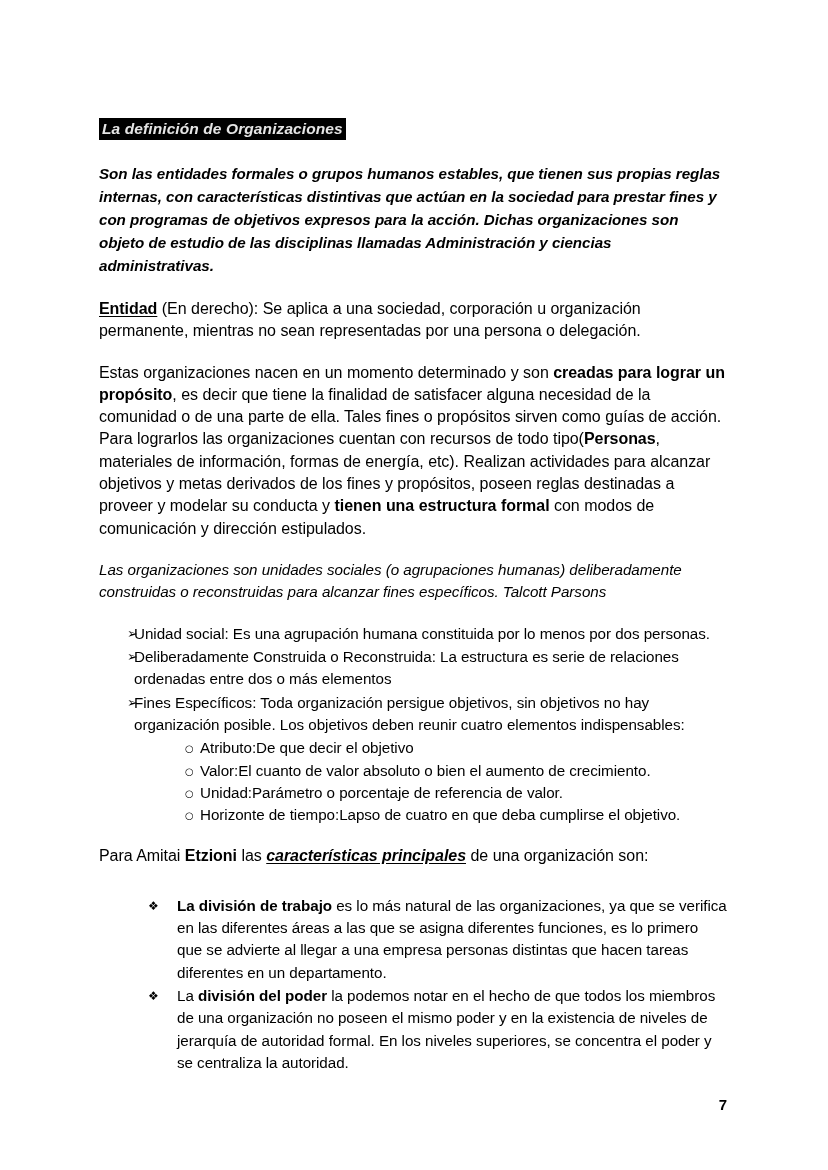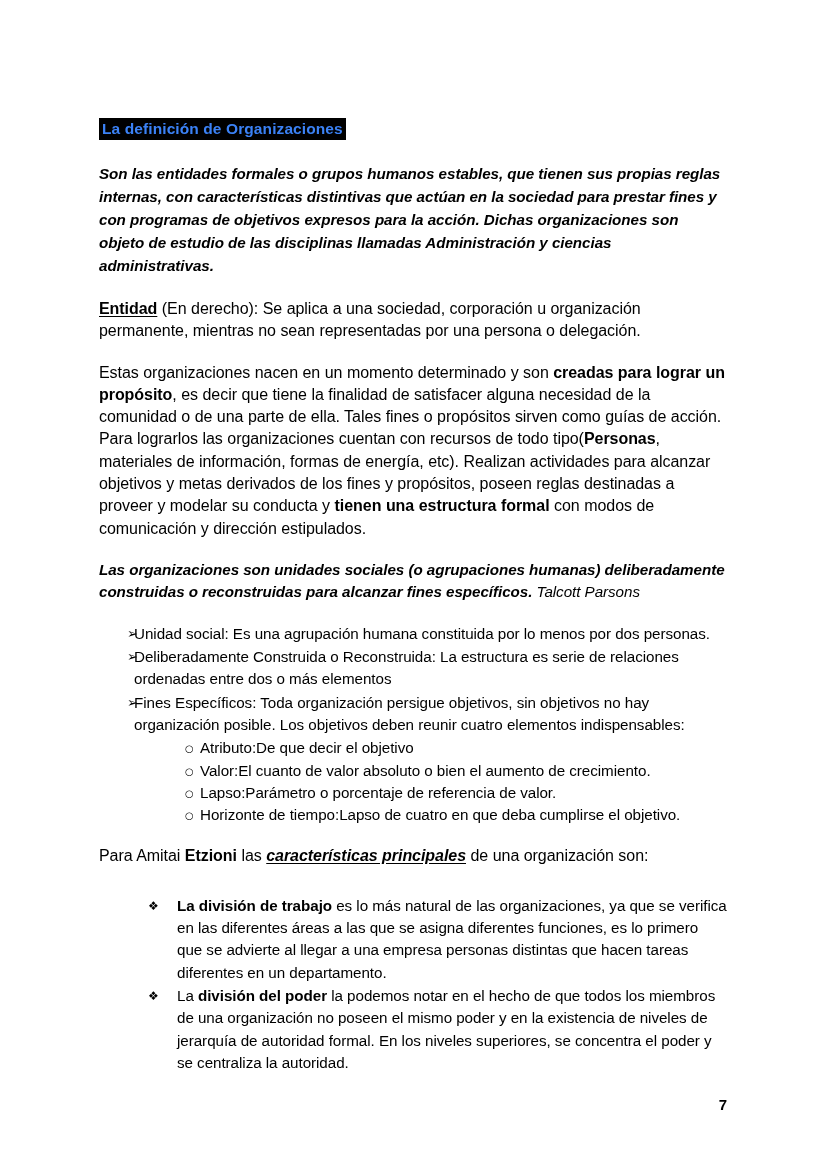--- a/index.html
+++ b/index.html
@@ -33,22 +33,23 @@
   }
 
   
   .title-line {
     margin: 0 0 22px 0;
     line-height: 1;
   }
   .title-hl {
     display: inline;
     background: #000000;
-    color: #3b82f6;
-    font-weight: bold;
+    color: #e5e5e5;
+    font-weight: bold;
+    font-style: italic;
     font-size: 15.5px;
     line-height: 22px;
     padding: 2px 3px 3px 3px;
     letter-spacing: 0.1px;
   }
 
   
   p.para {
     margin: 0 0 19px 0;
     font-size: 16px;
@@ -84,21 +85,21 @@
   }
 
   
   p.quote-block {
     font-size: 15.2px;
     line-height: 22.4px;
     margin: 0 0 19px 0;
     letter-spacing: -0.05px;
   }
   .quote-text {
-    font-weight: bold;
+    font-weight: normal;
     font-style: italic;
     margin-top: 43px;
   }
   .quote-attr {
     font-weight: normal;
     font-style: italic;
     text-align: center;
   }
 
   
@@ -215,21 +216,21 @@
     </ul>
 
     <ul class="circle-list">
       <li>
         <span class="bullet-circle">○</span><span>Atributo:De que decir el objetivo</span>
       </li>
       <li>
         <span class="bullet-circle">○</span><span>Valor:El cuanto de valor absoluto o bien el aumento de crecimiento.</span>
       </li>
       <li>
-        <span class="bullet-circle">○</span><span>Lapso:Parámetro o porcentaje de referencia de valor.</span>
+        <span class="bullet-circle">○</span><span>Unidad:Parámetro o porcentaje de referencia de valor.</span>
       </li>
       <li>
         <span class="bullet-circle">○</span><span>Horizonte de tiempo:Lapso de cuatro en que deba cumplirse el objetivo.</span>
       </li>
     </ul>
 
     <div class="spacer-19"></div>
 
     <p class="para"><span>Para Amitai </span><b class="bold">Etzioni</b><span> las </span><span class="bold-italic-underline">características principales</span><span> de una organización son:</span></p>
 

